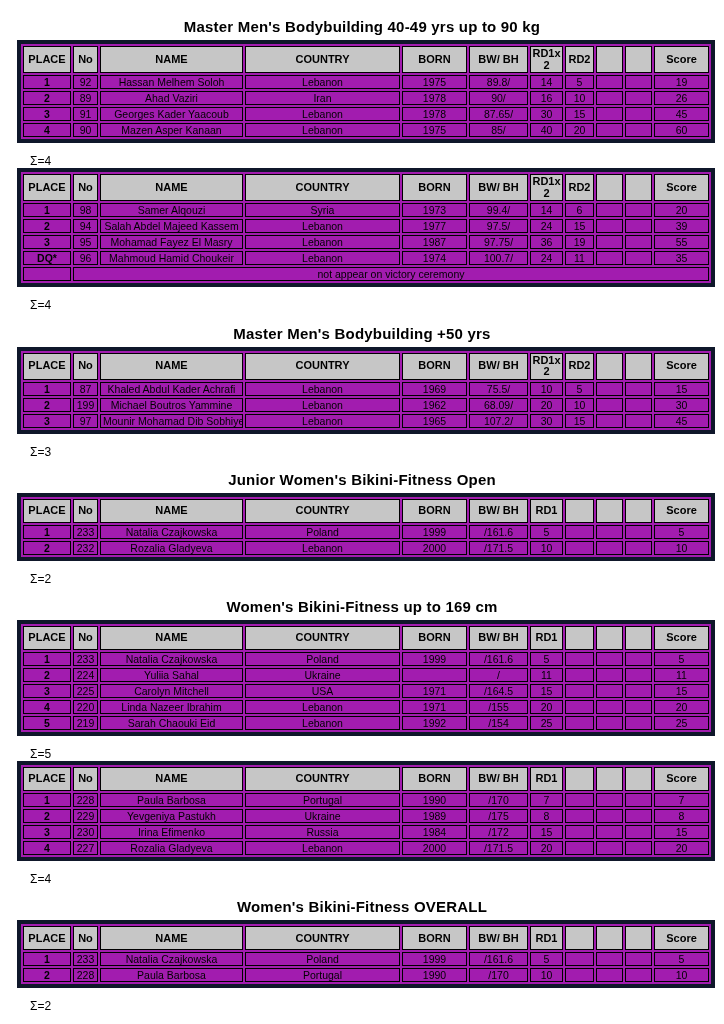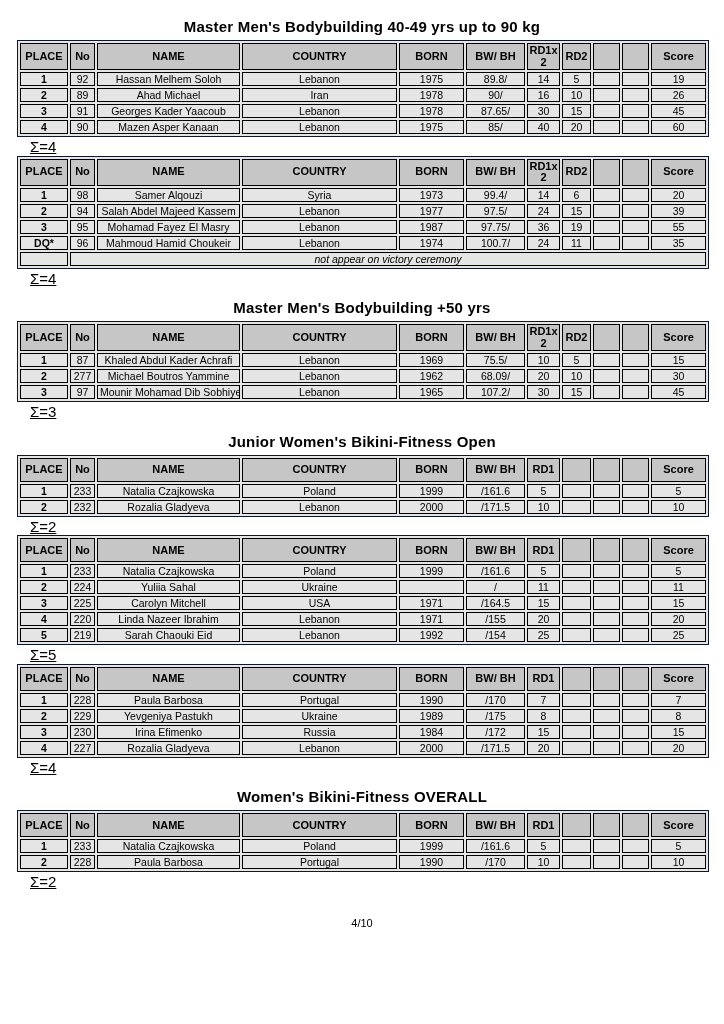--- a/index.html
+++ b/index.html
@@ -21,24 +21,24 @@
   .tbl-title {
     text-align: center;
     font-size: 15px;
     font-weight: bold;
     margin: 12px 0 5px 0;
     letter-spacing: 0.2px;
   }
   table.results {
     border-collapse: separate;
     border-spacing: 2px;
-    border: 1px solid #0f172a;
+    border: 4px solid #0f172a;
     width: 690px;
     table-layout: fixed;
-    background: #e5e5e5;
+    background: #a21caf;
   }
   table.results th {
     background: #c6c6c6;
     border: 1px solid #000;
     font-weight: bold;
     font-size: 11px;
     text-align: center;
     vertical-align: middle;
     height: 24px;
     padding: 1px;
@@ -52,30 +52,28 @@
     padding: 0 2px;
     vertical-align: middle;
     text-align: center;
     overflow: hidden;
     white-space: nowrap;
   }
   td.c-place { font-weight: bold; }
   td.c-no    { font-size: 8.5px; }
   td.c-name, td.c-country { text-align: left; padding-left: 4px; }
   td.c-note  {
-    font-style: italic;
     text-align: left;
     padding-left: 4px;
   }
   td.c-ghost { border: none; background: transparent; }
   .sum-label {
-    font-size: 15px;
-    margin: 2px 0 0 13px;
+    font-size: 12px;
+    margin: 12px 0 0 13px;
     line-height: 1.1;
-    text-decoration: underline;
   }
   .page-footer {
     text-align: center;
     font-size: 11px;
     margin-top: 26px;
   }
 </style>
 </head>
 <body>
 
@@ -123,21 +121,21 @@
               <td class="c-bwbh">89.8/</td>
               <td class="c-rd">14</td>
               <td class="c-rd">5</td>
               <td class="c-blank"></td>
               <td class="c-blank"></td>
               <td class="c-score">19</td>
             </tr>
             <tr>
               <td class="c-place">2</td>
               <td class="c-no">89</td>
-              <td class="c-name">Ahad Michael</td>
+              <td class="c-name">Ahad Vaziri</td>
               <td class="c-country">Iran</td>
               <td class="c-born">1978</td>
               <td class="c-bwbh">90/</td>
               <td class="c-rd">16</td>
               <td class="c-rd">10</td>
               <td class="c-blank"></td>
               <td class="c-blank"></td>
               <td class="c-score">26</td>
             </tr>
             <tr>
@@ -303,21 +301,21 @@
               <td class="c-born">1969</td>
               <td class="c-bwbh">75.5/</td>
               <td class="c-rd">10</td>
               <td class="c-rd">5</td>
               <td class="c-blank"></td>
               <td class="c-blank"></td>
               <td class="c-score">15</td>
             </tr>
             <tr>
               <td class="c-place">2</td>
-              <td class="c-no">277</td>
+              <td class="c-no">199</td>
               <td class="c-name">Michael Boutros Yammine</td>
               <td class="c-country">Lebanon</td>
               <td class="c-born">1962</td>
               <td class="c-bwbh">68.09/</td>
               <td class="c-rd">20</td>
               <td class="c-rd">10</td>
               <td class="c-blank"></td>
               <td class="c-blank"></td>
               <td class="c-score">30</td>
             </tr>
@@ -394,20 +392,21 @@
               <td class="c-rd"></td>
               <td class="c-blank"></td>
               <td class="c-blank"></td>
               <td class="c-score">10</td>
             </tr>
           </tbody>
         </table>
         <div class="sum-label">Σ=2</div>
       </section>
       <section>
+        <h2 class="tbl-title">Women's Bikini-Fitness up to 169 cm</h2>
         <table class="results">
           <colgroup>
             <col style="width: 48px;">
             <col style="width: 25px;">
             <col style="width: 143px;">
             <col style="width: 155px;">
             <col style="width: 65px;">
             <col style="width: 59px;">
             <col style="width: 33px;">
             <col style="width: 29px;">

